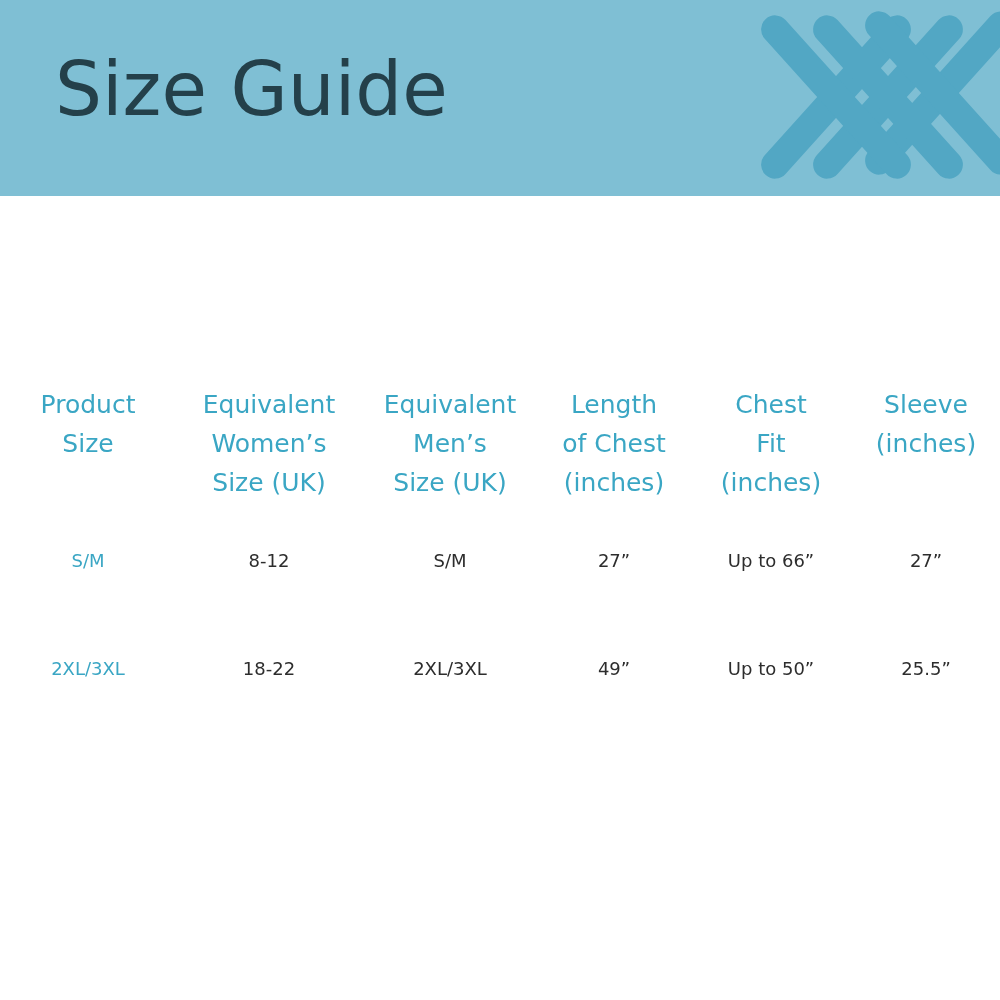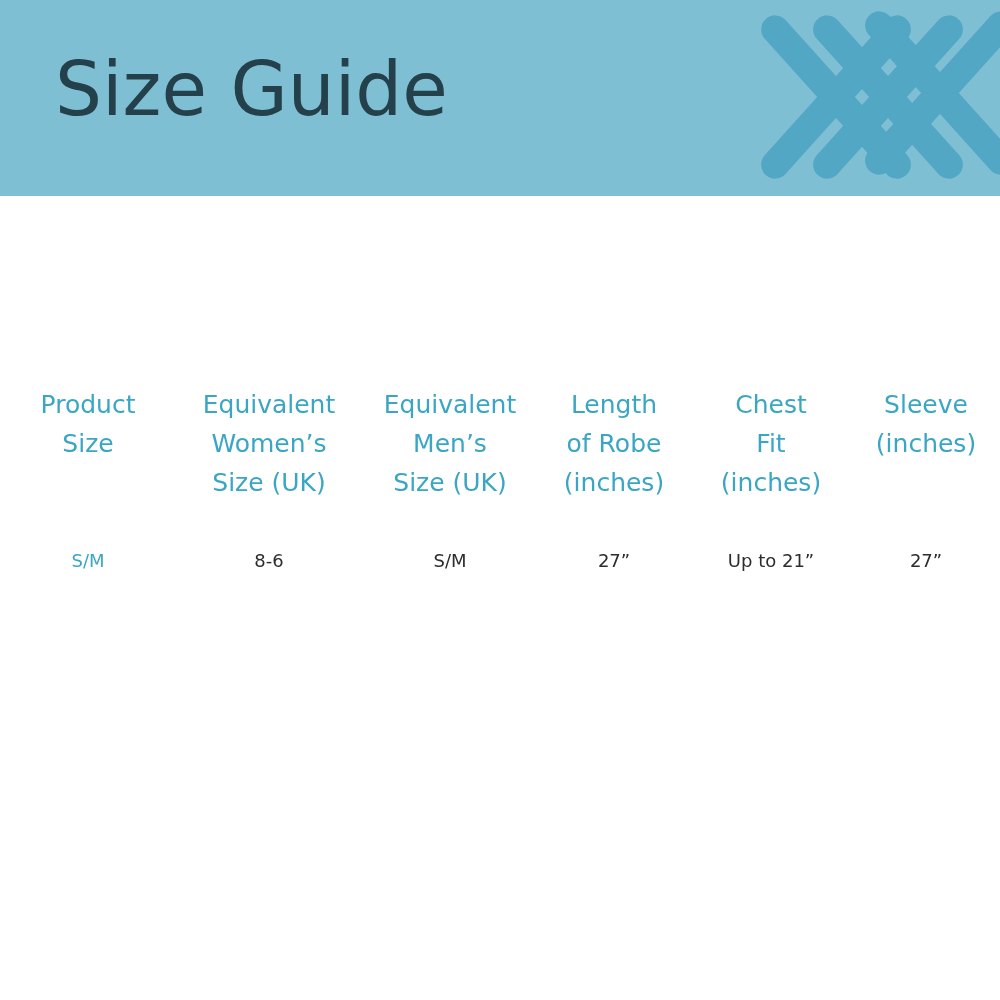--- a/index.html
+++ b/index.html
@@ -183,40 +183,48 @@
             <span class="hl">Women’s</span>
             <span class="hl">Size (UK)</span>
           </th>
           <th>
             <span class="hl">Equivalent</span>
             <span class="hl">Men’s</span>
             <span class="hl">Size (UK)</span>
           </th>
           <th>
             <span class="hl">Length</span>
-            <span class="hl">of Robe</span>
+            <span class="hl">of Chest</span>
             <span class="hl">(inches)</span>
           </th>
           <th>
             <span class="hl">Chest</span>
             <span class="hl">Fit</span>
             <span class="hl">(inches)</span>
           </th>
           <th>
             <span class="hl">Sleeve</span>
             <span class="hl">(inches)</span>
           </th>
         </tr>
       </thead>
       <tbody>
         <tr>
           <td class="size-cell">S/M</td>
-          <td>8-6</td>
+          <td>8-12</td>
           <td>S/M</td>
           <td>27”</td>
-          <td>Up to 21”</td>
+          <td>Up to 66”</td>
           <td>27”</td>
+        </tr>
+        <tr>
+          <td class="size-cell">2XL/3XL</td>
+          <td>18-22</td>
+          <td>2XL/3XL</td>
+          <td>49”</td>
+          <td>Up to 50”</td>
+          <td>25.5”</td>
         </tr>
       </tbody>
     </table>
   </div>
 
 </div>
 
 </body></html>

